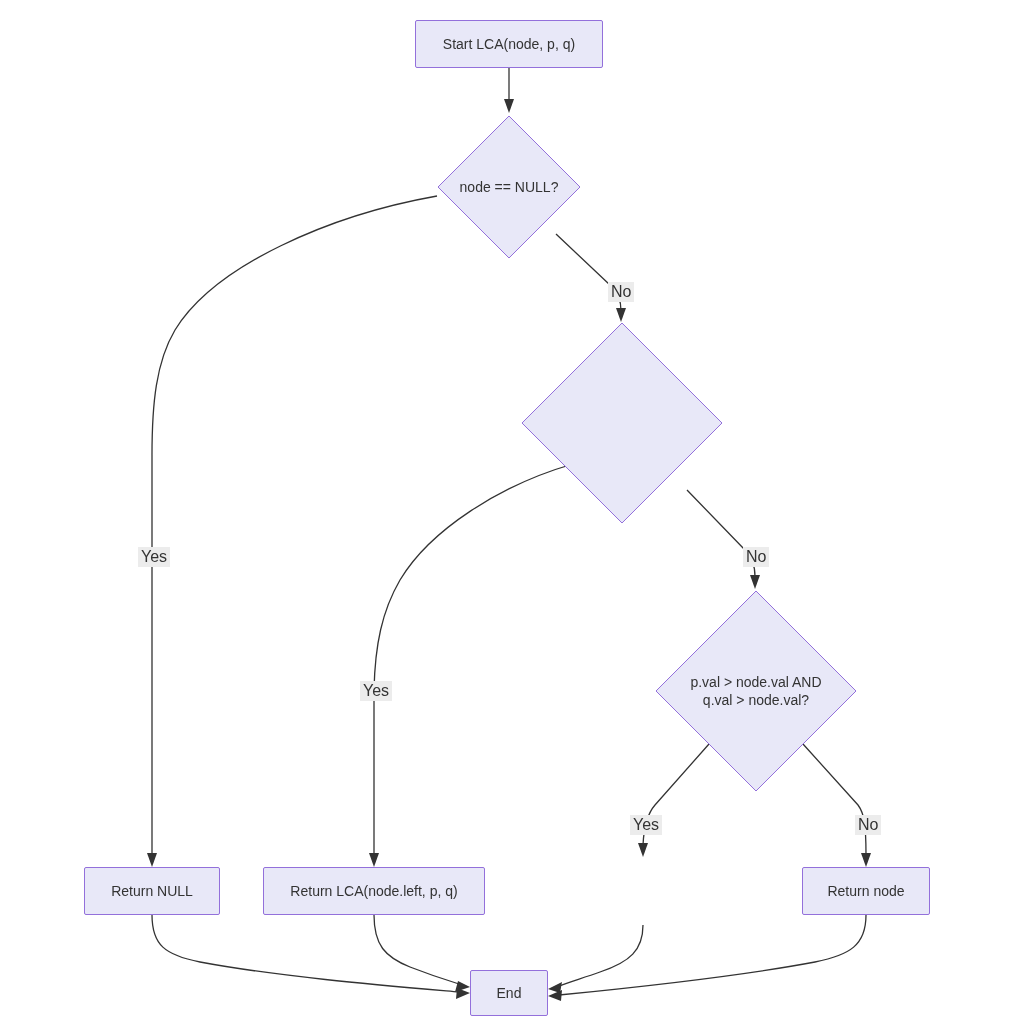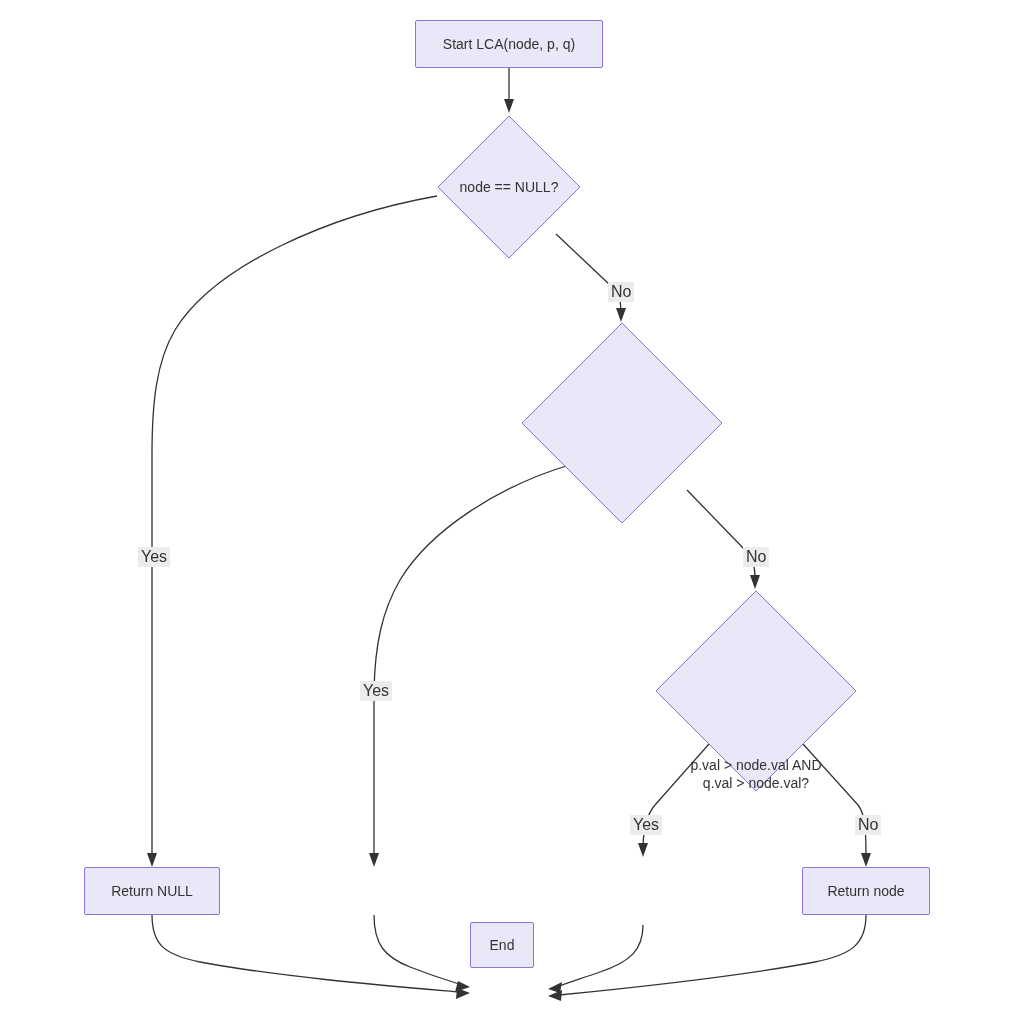--- a/index.html
+++ b/index.html
@@ -130,39 +130,42 @@
     </svg>
     <span class="diamond-label">node == NULL?</span>
   </div>
 
   <div class="node node-diamond" style="left:521px; top:322px; width:202px; height:202px;">
     <svg class="diamond-shape" viewBox="0 0 202 202" xmlns="http://www.w3.org/2000/svg" preserveAspectRatio="none">
       <polygon points="101,1 201,101 101,201 1,101" fill="#e8e8f8" stroke="#9370db" stroke-width="1"></polygon>
     </svg>
   </div>
 
-  <div class="node node-diamond" style="left:655px; top:590px; width:202px; height:202px;align-items:flex-end;">
+  <div class="node node-diamond" style="left:655px; top:590px; width:202px; height:202px;">
     <svg class="diamond-shape" viewBox="0 0 202 202" xmlns="http://www.w3.org/2000/svg" preserveAspectRatio="none">
       <polygon points="101,1 201,101 101,201 1,101" fill="#e8e8f8" stroke="#9370db" stroke-width="1"></polygon>
     </svg>
     <span class="diamond-label">p.val &gt; node.val AND
 q.val &gt; node.val?</span>
   </div>
 
   <div class="node node-rect" style="left:84px; top:867px; width:136px; height:48px;">
     <span>Return NULL</span>
   </div>
 
+  <div class="node node-rect" style="left:263px; top:867px; width:222px; height:48px;">
+    <span>Return LCA(node.left, p, q)</span>
+  </div>
 
 
   <div class="node node-rect" style="left:802px; top:867px; width:128px; height:48px;">
     <span>Return node</span>
   </div>
 
-  <div class="node node-rect" style="left:470px; top:922px; width:64px; height:46px;">
+  <div class="node node-rect" style="left:470px; top:970px; width:78px; height:46px;">
     <span>End</span>
   </div>
 
   <div class="edge-label" style="left:138px; top:547px;">
     <span>Yes</span>
   </div>
 
   <div class="edge-label" style="left:608px; top:282px;">
     <span>No</span>
   </div>

